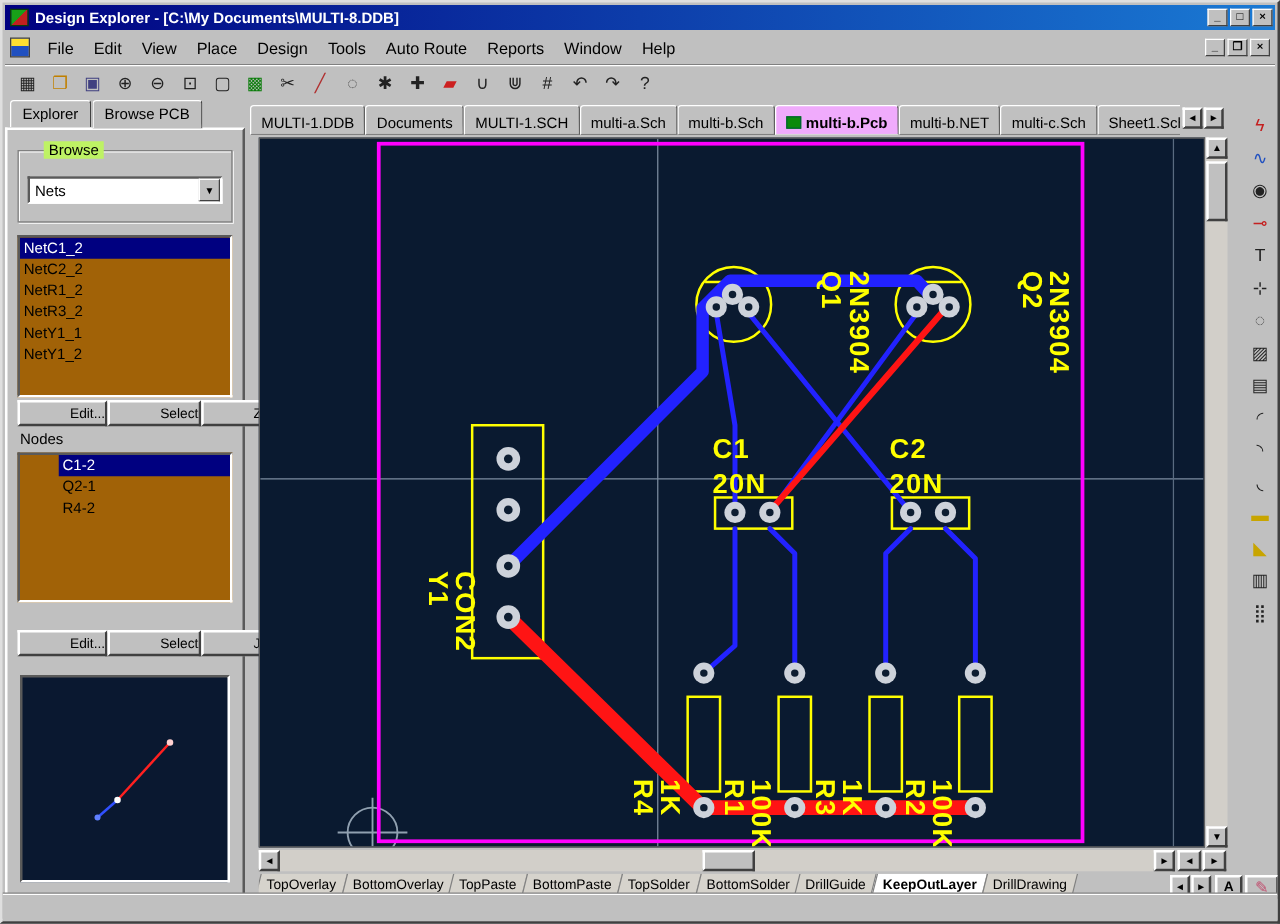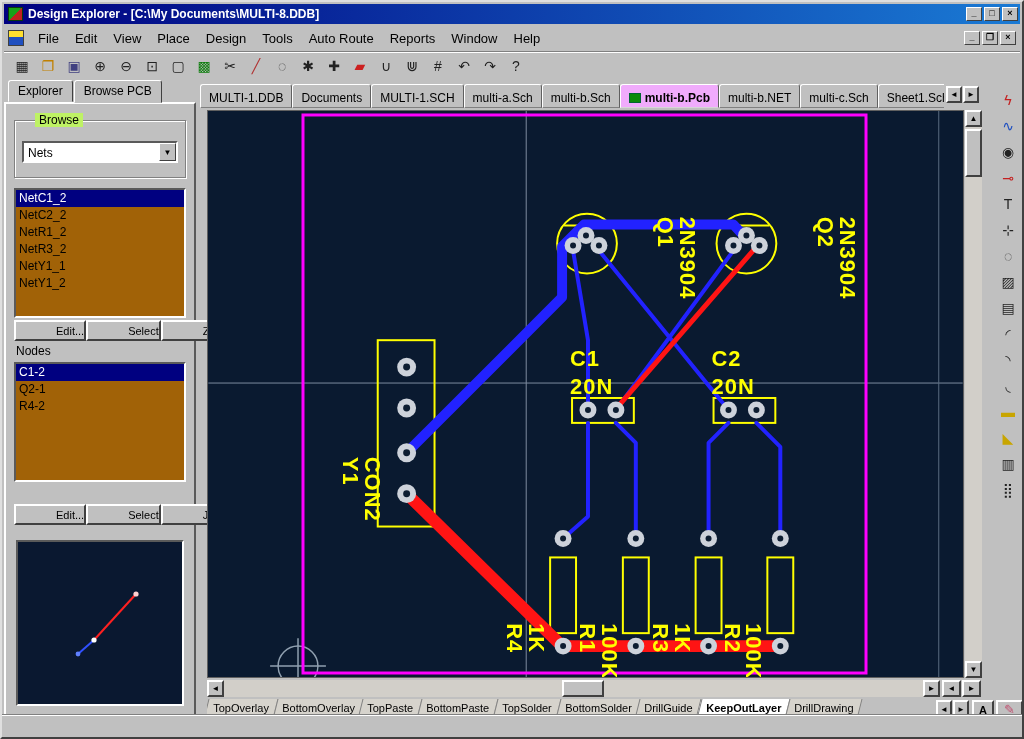--- a/index.html
+++ b/index.html
@@ -40,21 +40,21 @@
          box-shadow:inset 1px 1px 0 #fff,1px 1px 0 #fff;}
   .group-label{position:absolute;top:-8px;left:20px;background:#bef264;padding:0 4px;font-size:12px;}
   .combo{position:absolute;left:7px;right:7px;top:20px;height:22px;background:#fff;
          border:2px solid;border-color:#5a5a5a #fff #fff #5a5a5a;display:flex;}
   .combo-text{flex:1;font-size:12px;padding:3px 4px;}
   .combo-btn{width:17px;background:#c0c0c0;border:1px solid;border-color:#fff #404040 #404040 #fff;
              font-size:8px;display:flex;align-items:center;justify-content:center;}
   .listbox{position:absolute;left:8px;right:8px;background:#a16207;border:2px solid;
            border-color:#5a5a5a #ffffff #ffffff #5a5a5a;overflow:hidden;}
   #nets-list{top:84px;height:130px;}
-  #nodes-list{top:258px;height:120px;}
+  #nodes-list{top:258px;height:120px;padding-left:31px;}
   .lb-row{height:17px;font-size:12px;padding:1px 3px;white-space:nowrap;}
   .lb-row.selected{background:#000080;color:#ffffff;}
   .btnrow{position:absolute;left:8px;right:8px;height:21px;display:flex;}
   #net-btns{top:216px;}
   #node-btns{top:400px;}
   .btnrow .btn95{flex:1;font-size:11px;padding-left:40px;}
   .sec-label{position:absolute;left:10px;top:240px;font-size:12px;}
   #preview{position:absolute;left:10px;right:10px;top:436px;height:166px;background:#0a1830;
            border:2px solid;border-color:#5a5a5a #ffffff #ffffff #5a5a5a;}
   

